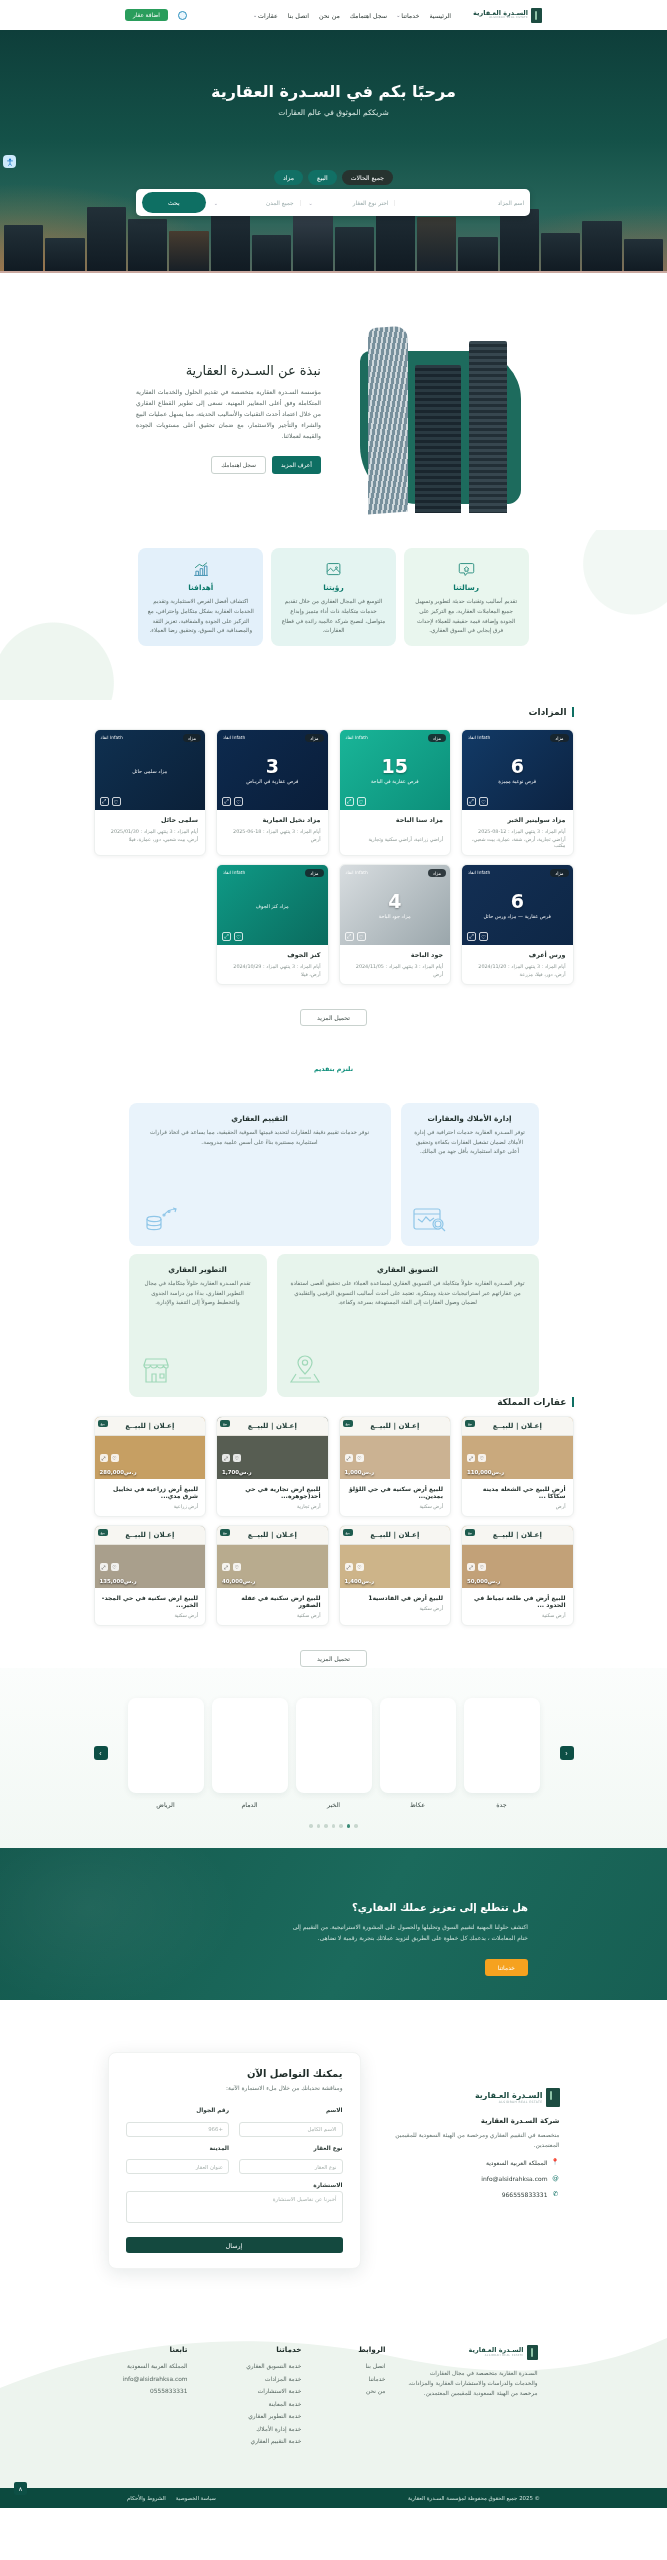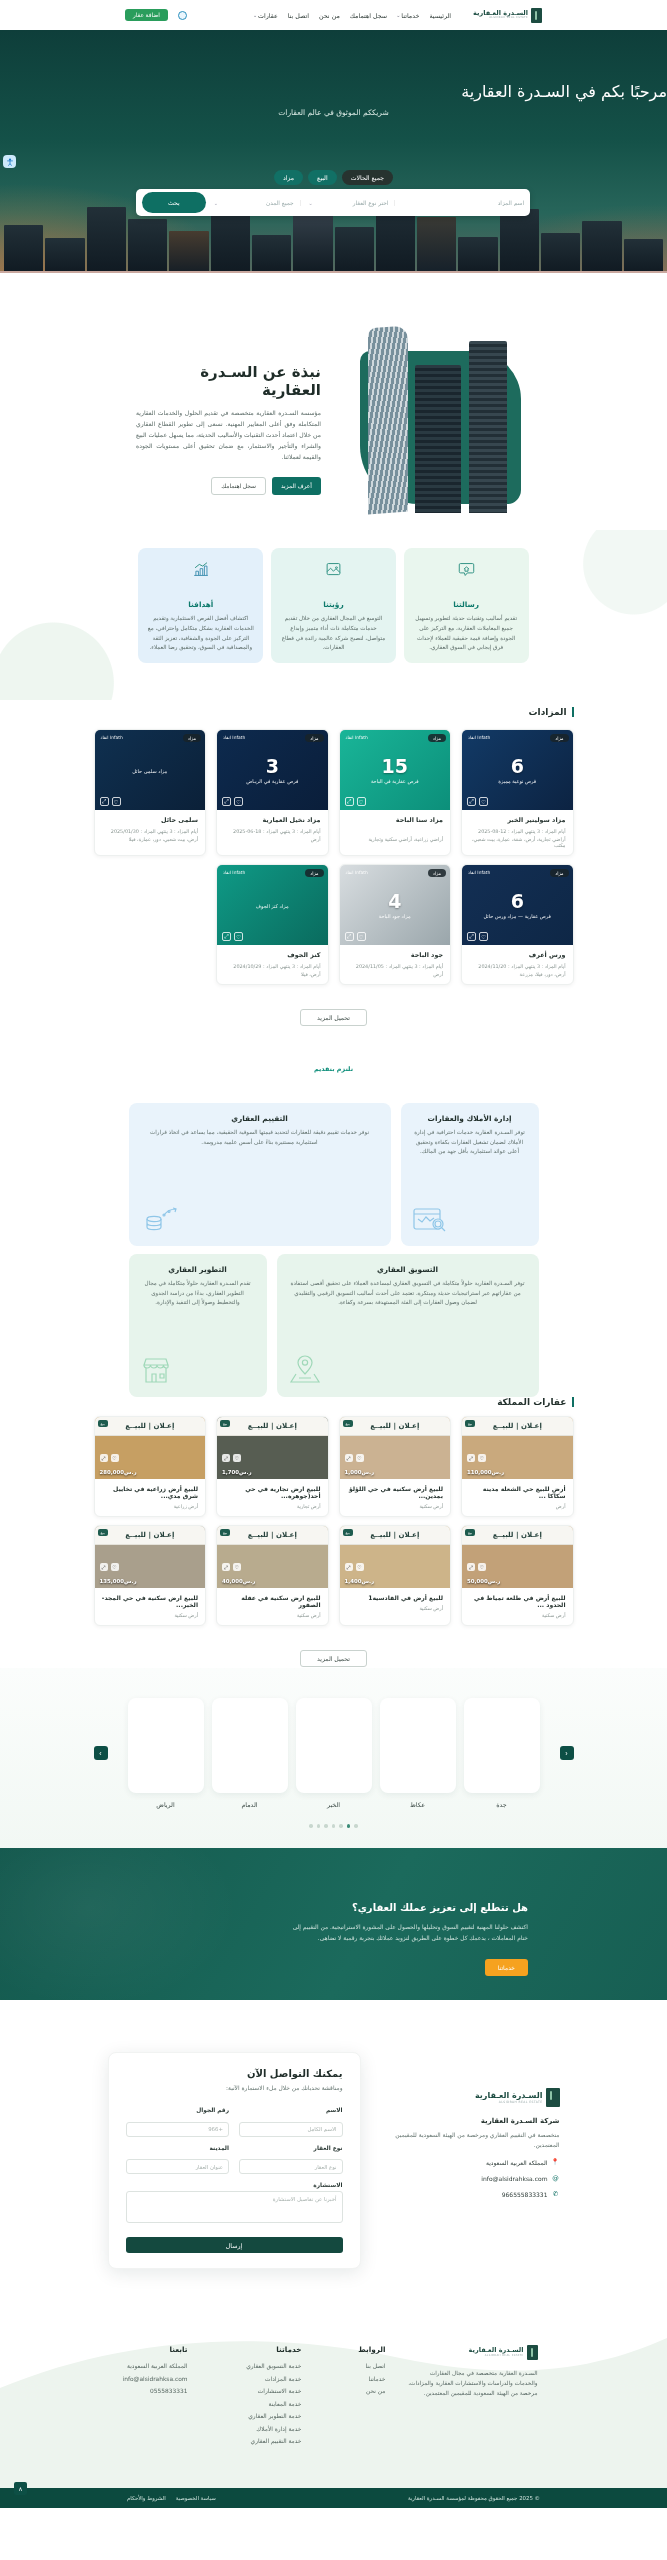--- a/index.html
+++ b/index.html
@@ -23,21 +23,21 @@
   .hero::after{content:"";position:absolute;bottom:0;left:0;width:230px;height:90px;background:radial-gradient(ellipse at 10% 100%,rgba(222,130,62,.55),transparent 70%)}
   .hero::before{content:"";position:absolute;bottom:0;right:0;width:200px;height:70px;background:radial-gradient(ellipse at 95% 100%,rgba(210,120,70,.4),transparent 70%)}
   .skyline{position:absolute;bottom:0;left:0;right:0;height:82px;display:flex;align-items:flex-end;gap:2px;padding:0 4px;z-index:1}
   .skyline div{flex:1;background:linear-gradient(180deg,#223038,#101a22);border-radius:1px 1px 0 0}
   .skyline div:nth-child(1){height:34px}.skyline div:nth-child(2){height:52px}.skyline div:nth-child(3){height:40px}
   .skyline div:nth-child(4){height:64px}.skyline div:nth-child(5){height:36px}.skyline div:nth-child(6){height:56px;background:linear-gradient(180deg,#3a3a35,#15202a)}
   .skyline div:nth-child(7){height:74px}.skyline div:nth-child(8){height:46px}.skyline div:nth-child(9){height:60px;background:linear-gradient(180deg,#34404a,#101a22)}
   .skyline div:nth-child(10){height:38px}.skyline div:nth-child(11){height:68px}.skyline div:nth-child(12){height:42px;background:linear-gradient(180deg,#473c30,#151e26)}
   .skyline div:nth-child(13){height:54px}.skyline div:nth-child(14){height:66px}.skyline div:nth-child(15){height:35px}.skyline div:nth-child(16){height:48px}
   .sunline{position:absolute;bottom:0;left:0;right:0;height:2px;background:#c9a89f;z-index:2}
-  .hero-title{padding-top:52px;text-align:right;color:#fff;font-size:16px;font-weight:normal;position:relative;z-index:3}
+  .hero-title{padding-top:52px;text-align:center;color:#fff;font-size:16px;font-weight:bold;position:relative;z-index:3}
   .hero-sub{text-align:center;color:#d8e8e3;font-size:7.5px;margin-top:7px;position:relative;z-index:3}
   .hero-tabs{position:absolute;top:140px;left:0;right:0;display:flex;justify-content:center;gap:5px;z-index:4}
   .pill{font-size:6.2px;color:#fff;padding:4px 9px;border-radius:10px;background:#117065;cursor:pointer;white-space:nowrap}
   .pill.active{background:#27332f}
   .hero-search{position:absolute;top:159px;right:137px;width:394px;height:27px;background:#fff;border-radius:5px;display:flex;align-items:center;padding:3px 6px;gap:6px;z-index:4;box-shadow:0 2px 6px rgba(0,0,0,.18)}
   .hs-input{flex:1.5;border:none;outline:none;font-size:5.8px;color:#333;font-family:inherit}
   .hs-input::placeholder{color:#9aa}
   .hs-sel{flex:1;font-size:5.8px;color:#9aa;display:flex;align-items:center;justify-content:space-between;border-right:1px solid #eee;padding-right:6px;cursor:pointer}
   .hs-sel .chev{font-size:5px;color:#99a;margin-left:2px}
   .hs-btn{background:#0e6f63;color:#fff;border:none;border-radius:11px;font-size:6.2px;padding:0 26px;height:21px;cursor:pointer}
@@ -45,34 +45,34 @@
   
   .about{height:257px;padding-top:50px}
   .about-wrap{width:395px;margin:0 auto;display:flex;gap:25px}
   .about-art{width:185px;height:195px;position:relative;flex:none}
   .blob{position:absolute;top:28px;right:10px;left:14px;bottom:14px;background:#1d6b5d;border-radius:10px 48px 14px 58px}
   .tower{position:absolute;background:repeating-linear-gradient(180deg,#2a3a42 0 3px,#1a262e 3px 6px);border-radius:2px 2px 0 0}
   .t1{right:24px;top:18px;width:38px;height:172px;background:repeating-linear-gradient(180deg,#37474f 0 3px,#222f36 3px 6px)}
   .t2{right:70px;top:42px;width:46px;height:148px}
   .t3{left:22px;top:4px;width:40px;height:186px;background:repeating-linear-gradient(100deg,#cfd8dc 0 2px,#78909c 2px 5px);transform:skewY(-4deg);border-radius:8px 14px 0 0}
   .about-text{flex:1;padding-top:40px;text-align:right}
-  .about-text h2{font-size:15px;font-weight:bold;color:#1f2d29}
+  .about-text h2{font-size:13px;font-weight:normal;color:#1f2d29}
   .about-text p{font-size:6.1px;line-height:1.8;color:#5a6a66;margin-top:9px;text-align:justify}
   .about-btns{display:flex;gap:6px;margin-top:14px}
   .btn-fill{background:#0e6f63;color:#fff;font-size:5.9px;padding:5px 9px;border:none;border-radius:3px;cursor:pointer}
   .btn-line{background:#fff;color:#38443f;font-size:5.9px;padding:5px 9px;border:1px solid #c9d2ce;border-radius:3px;cursor:pointer}
   
   .mission{height:170px;padding-top:18px;background:radial-gradient(circle at 8% 90%,#eef6f0 0 60px,transparent 61px),radial-gradient(circle at 95% 20%,#f2f8f4 0 50px,transparent 51px),#fff}
   .mission-wrap{width:390px;margin:0 auto;display:flex;gap:8px}
   .mcard{flex:1;border-radius:8px;padding:12px 9px 10px;text-align:center}
   .mcard.c-resala{background:#e9f6ee}
   .mcard.c-roya{background:#e4f4f1}
   .mcard.c-ahdaf{background:#e3f0fa}
   .mcard .micon{height:18px;display:flex;justify-content:center;align-items:center}
-  .mcard h3{font-size:7.4px;color:#0e7a6c;margin-top:22px}
+  .mcard h3{font-size:7.4px;color:#0e7a6c;margin-top:5px}
   .mcard p{font-size:5.6px;line-height:1.75;color:#5c6c68;margin-top:5px}
   
   .sec-head{width:480px;margin:0 auto;border-right:2.5px solid #0e6f63;padding-right:5px;font-size:9px;font-weight:bold;color:#22302c}
   
   .auctions{height:350px;padding-top:7px}
   .agrid{width:480px;margin:12px auto 0;display:grid;grid-template-columns:repeat(4,1fr);gap:8px 10px}
   .acard{background:#fff;border:1px solid #edf0ef;border-radius:6px;overflow:hidden;box-shadow:0 1px 4px rgba(0,0,0,.06);cursor:pointer}
   .poster{height:80px;position:relative;color:#fff}
   .badge{position:absolute;top:4px;right:4px;background:rgba(25,35,40,.85);font-size:4.6px;padding:1.5px 5px;border-radius:6px}
   .brand{position:absolute;top:5px;left:6px;font-size:4.4px;opacity:.95;direction:ltr}

